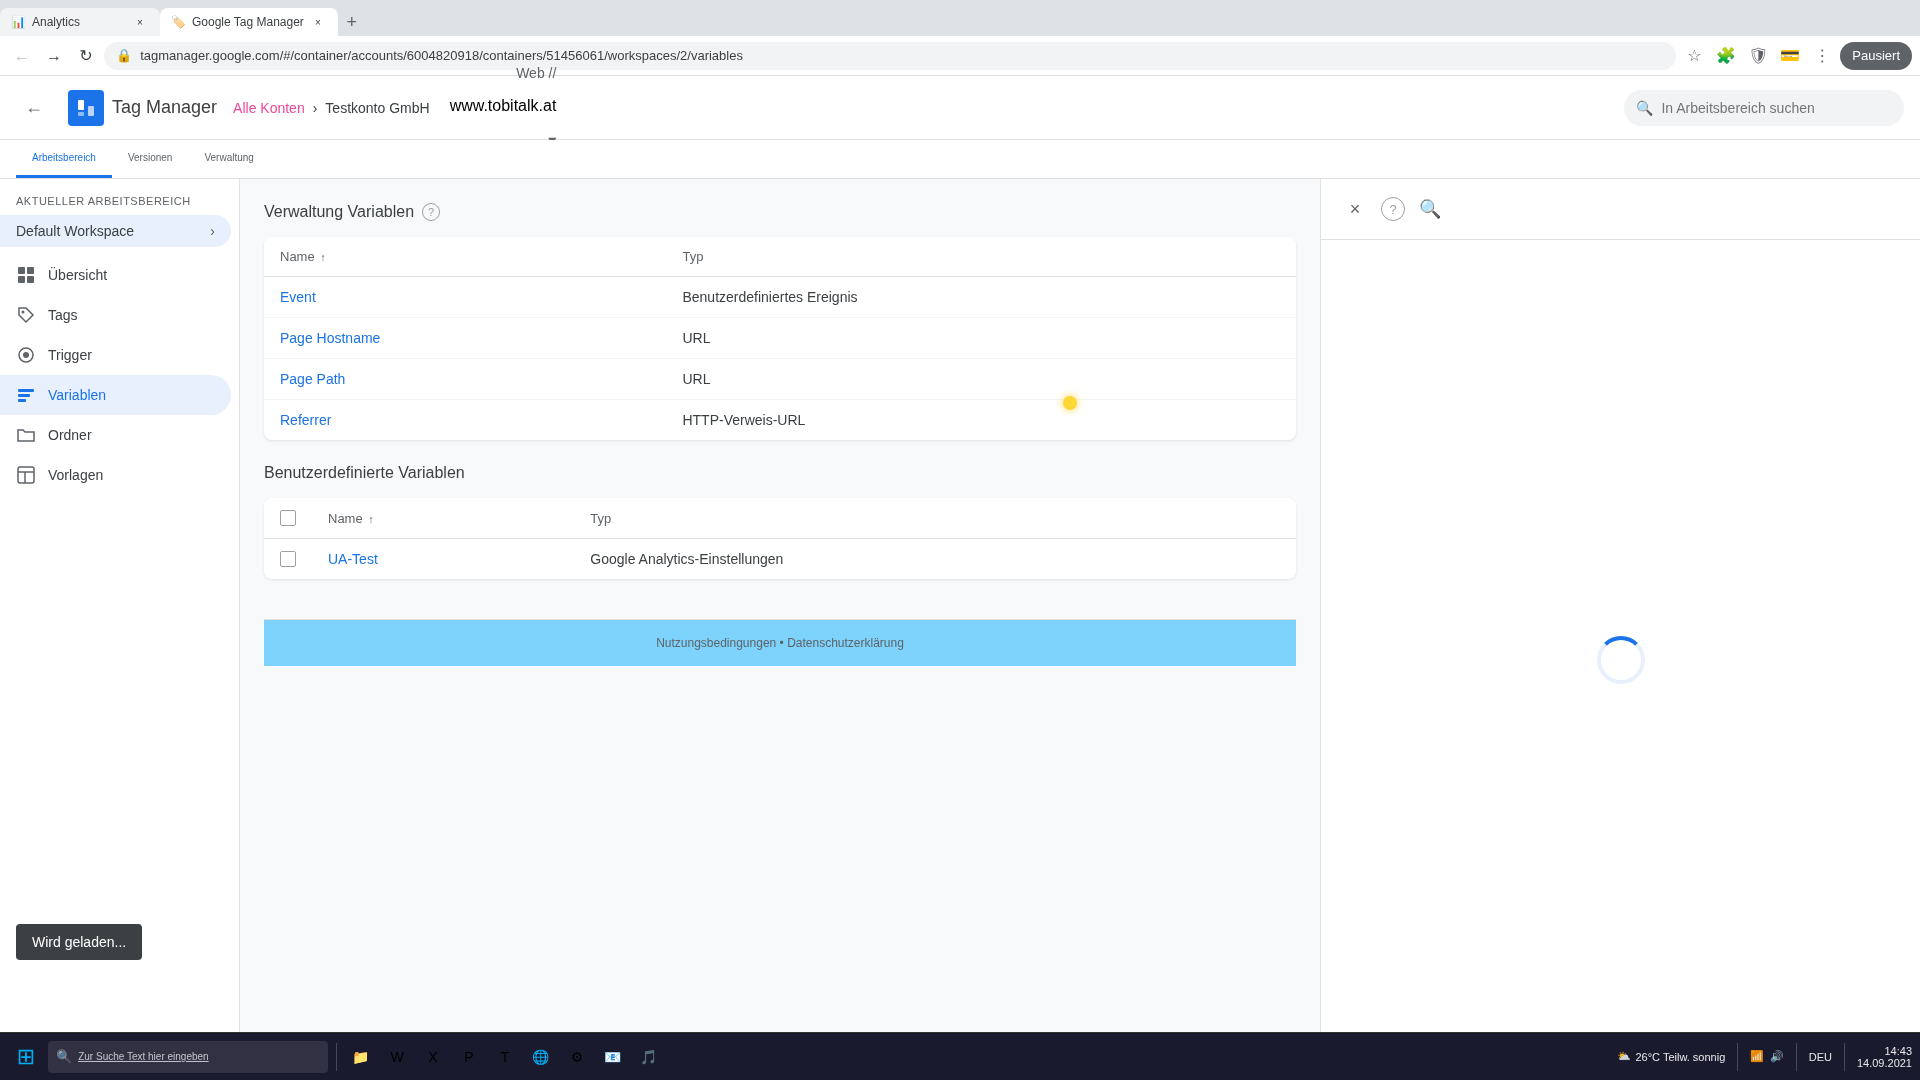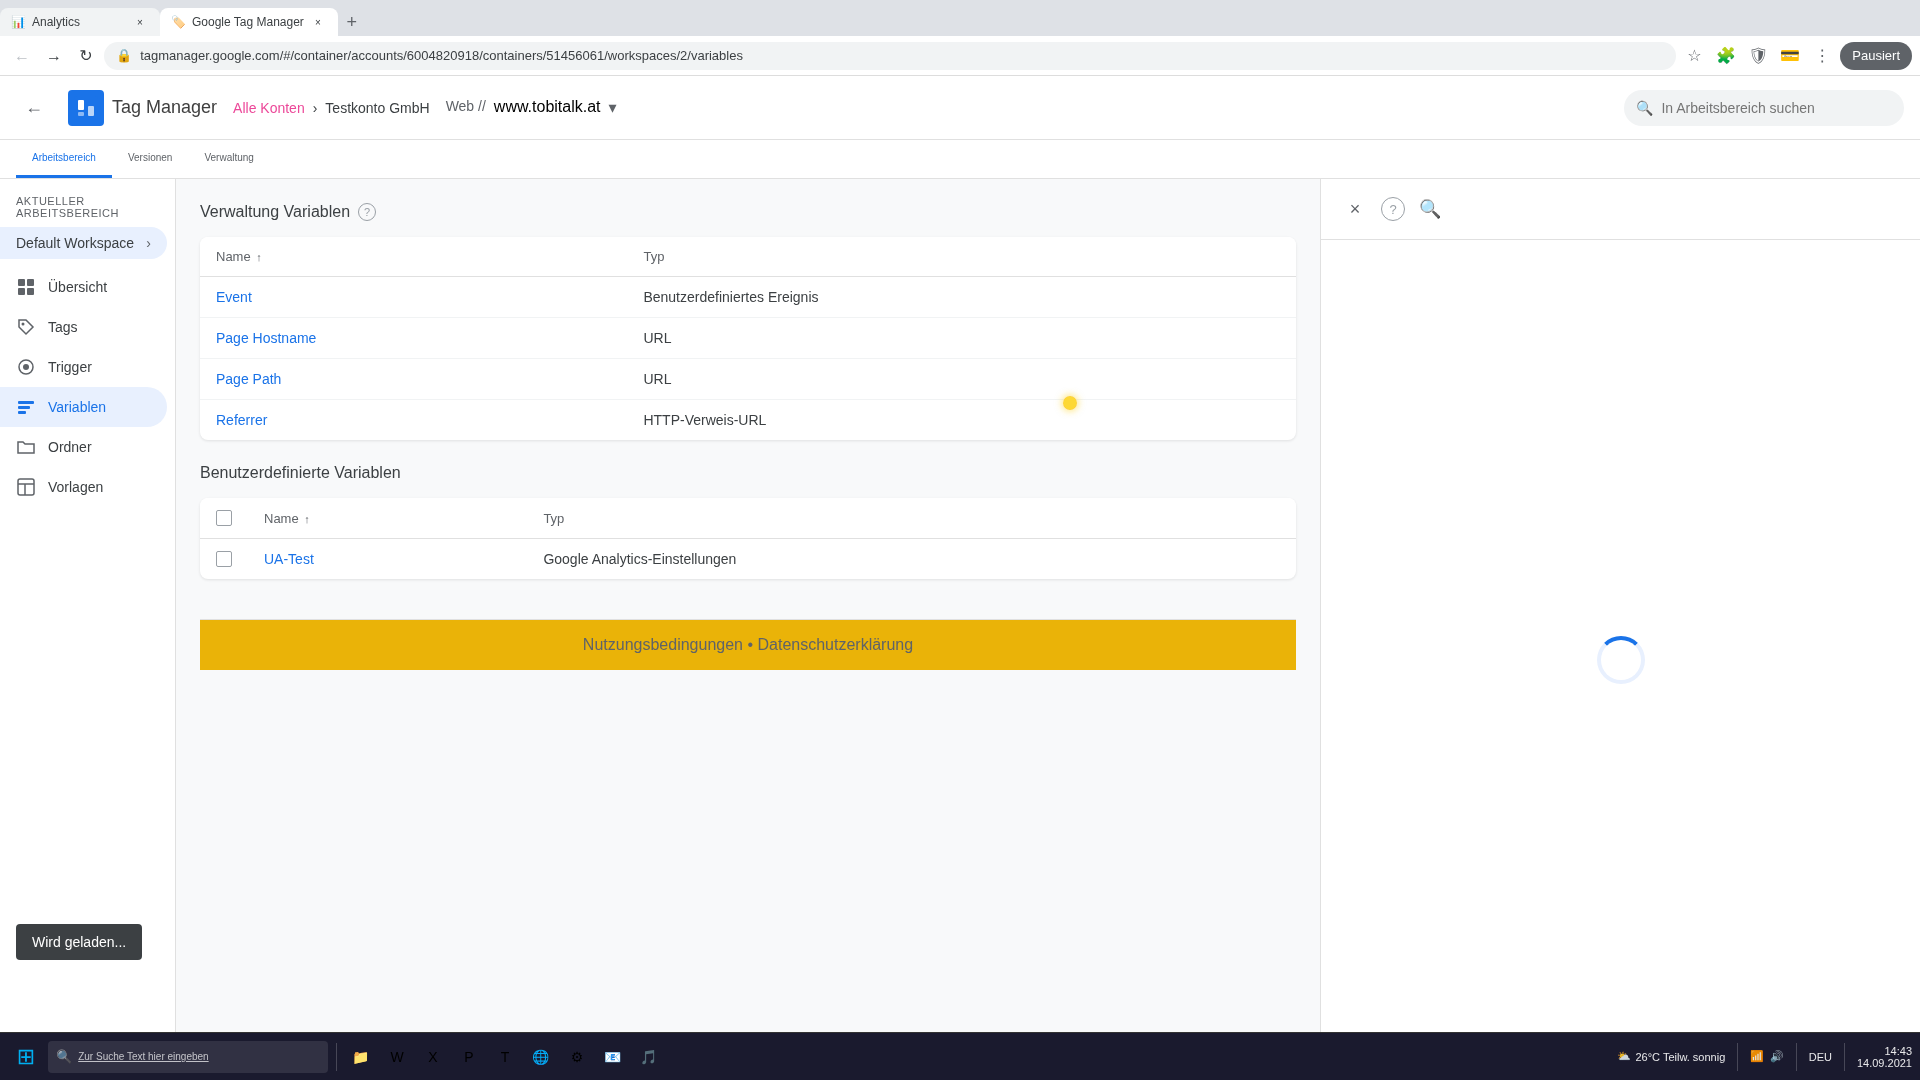--- a/index.html
+++ b/index.html
@@ -26,34 +26,34 @@
     
     .app-container { display: flex; flex-direction: column; height: calc(1080px - 76px); background: #fff; }
 
     
     .gtm-header { display: flex; align-items: center; background: #fff; border-bottom: 1px solid #e0e0e0; height: 64px; padding: 0 16px; gap: 16px; flex-shrink: 0; }
     .gtm-back-btn { width: 36px; height: 36px; display: flex; align-items: center; justify-content: center; border-radius: 50%; cursor: pointer; color: #5f6368; font-size: 18px; }
     .gtm-logo { display: flex; align-items: center; gap: 8px; }
     .gtm-logo-icon { width: 36px; height: 36px; background: #1a73e8; border-radius: 4px; display: flex; align-items: center; justify-content: center; color: white; font-size: 12px; font-weight: bold; }
     .gtm-logo-text { font-size: 18px; color: #404040; font-weight: 400; }
     .gtm-breadcrumb { display: flex; align-items: center; gap: 8px; font-size: 14px; color: #3c4043; }
-    .gtm-workspace-selector { display: flex; align-items: flex-start; gap: 4px; cursor: pointer; }
+    .gtm-workspace-selector { display: flex; align-items: flex-end; gap: 16px; cursor: pointer; flex-direction: column; }
     .gtm-header-search { margin-left: auto; display: flex; align-items: center; background: #f1f3f4; border-radius: 20px; padding: 0 12px; height: 36px; gap: 8px; width: 280px; }
     .gtm-header-search input { border: none; background: transparent; outline: none; font-size: 14px; flex: 1; }
 
     
     .gtm-nav { display: flex; border-bottom: 1px solid #e0e0e0; padding: 0 16px; flex-shrink: 0; background: #fff; }
     .gtm-nav-tab { padding: 12px 16px; font-size: 10px; color: #5f6368; cursor: pointer; border-bottom: 3px solid transparent; }
     .gtm-nav-tab.active { color: #1a73e8; border-bottom-color: #1a73e8; font-weight: 500; }
 
     
     .main-content { display: flex; flex: 1; overflow: hidden; }
 
     
-    .sidebar { width: 176px; background: #fff; border-right: 1px solid #e0e0e0; padding: 16px 0; flex-shrink: 0; }
+    .sidebar { width: 240px; background: #fff; border-right: 1px solid #e0e0e0; padding: 16px 0; flex-shrink: 0; }
     .sidebar-workspace-label { font-size: 11px; color: #5f6368; font-weight: 500; text-transform: uppercase; padding: 0 16px 8px; letter-spacing: 0.5px; }
     .sidebar-workspace-item { display: flex; align-items: center; justify-content: space-between; padding: 8px 16px; font-size: 14px; color: #3c4043; cursor: pointer; background: #e8f0fe; border-radius: 0 20px 20px 0; margin-right: 8px; }
     .sidebar-workspace-item .workspace-name { font-weight: 500; }
     .sidebar-nav-item { display: flex; align-items: center; gap: 12px; padding: 10px 16px; font-size: 14px; color: #3c4043; cursor: pointer; border-radius: 0 20px 20px 0; margin-right: 8px; }
     .sidebar-nav-item.active { background: #e8f0fe; color: #1a73e8; font-weight: 500; }
     .sidebar-nav-icon { width: 20px; height: 20px; display: flex; align-items: center; justify-content: center; flex-shrink: 0; }
 
     
     .content-area { flex: 1; overflow-y: auto; padding: 24px; background: #f8f9fa; }
     .section-header { display: flex; align-items: center; gap: 8px; font-size: 16px; font-weight: 500; color: #3c4043; margin-bottom: 16px; }
@@ -82,21 +82,21 @@
       position: absolute;
       inset: 0;
       border-radius: 50%;
       border: 4px solid #e8f0fe;
       border-top-color: #1a73e8;
       animation: spin 1s linear infinite;
     }
     @keyframes spin { to { transform: rotate(360deg); } }
 
     
-    .footer { padding: 16px 24px; font-size: 16px; color: #5f6368; text-align: center; border-top: 1px solid #e0e0e0; background: #eab308; }
+    .footer { padding: 16px 24px; font-size: 12px; color: #5f6368; text-align: center; border-top: 1px solid #e0e0e0; background: #7dd3fc; }
     .footer a { color: #5f6368; cursor: pointer; }
 
     
     .loading-toast { position: absolute; bottom: 120px; left: 16px; background: #3c4043; color: #fff; padding: 10px 16px; border-radius: 4px; font-size: 14px; z-index: 1000; }
 
     
     .taskbar { position: fixed; bottom: 0; width: 1920px; height: 48px; background: #1a1a2e; display: flex; align-items: center; padding: 0 8px; gap: 4px; border-top: 1px solid #333; z-index: 9000; }
     .taskbar-start { width: 36px; height: 36px; display: flex; align-items: center; justify-content: center; cursor: pointer; }
     .taskbar-icon { width: 32px; height: 32px; display: flex; align-items: center; justify-content: center; cursor: pointer; border-radius: 4px; }
     .taskbar-search { display: flex; align-items: center; background: rgba(255,255,255,0.1); border-radius: 4px; padding: 0 8px; height: 32px; gap: 6px; width: 280px; cursor: pointer; }

